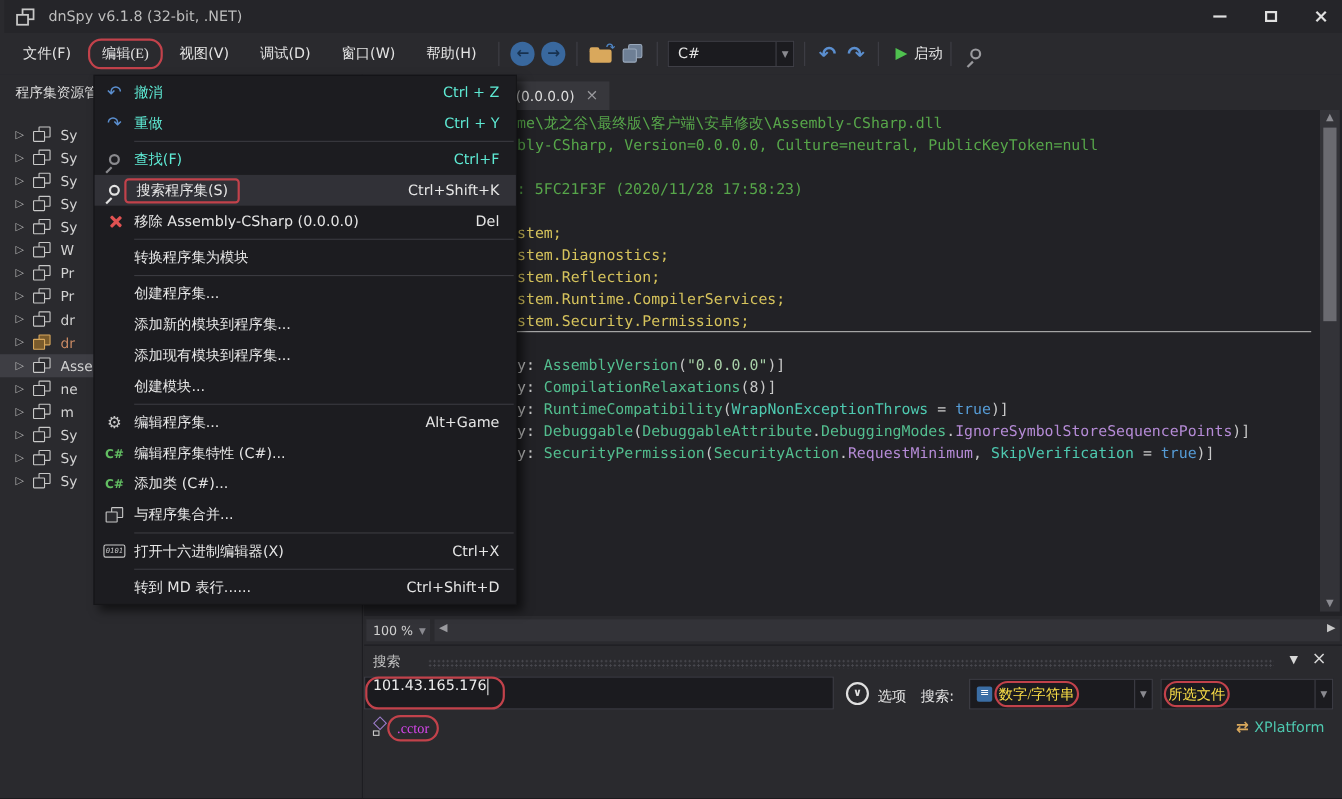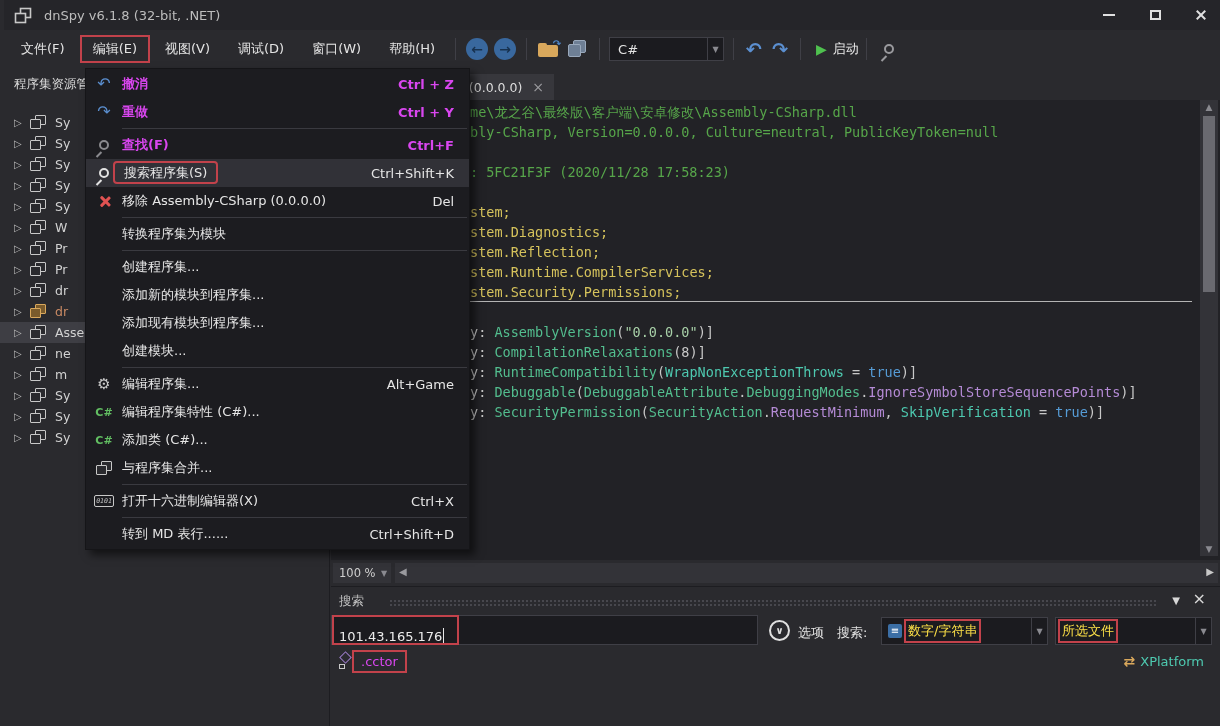--- a/index.html
+++ b/index.html
@@ -42,21 +42,21 @@
   .lang-combo { width:115px; margin:0 2px; }
   .glyph-undo,.glyph-redo { color:#5B8FD0; font-size:19px; font-weight:bold; padding:0 5px; line-height:20px; }
   .play-tri { color:#4FC14F; font-size:14px; margin:0 6px 0 8px; }
   .start-label { color:#E8E8E8; }
   .mag { position:relative; width:10px; height:10px; border:2px solid #9A9A9E; border-radius:50%; display:inline-block; }
   .mag::after { content:""; position:absolute; width:2px; height:7px; background:#9A9A9E; left:-3px; top:9px; transform:rotate(45deg); }
   .mag.bright, .mag.bright::after { border-color:#E2E2E2; background-color:#E2E2E2; }
   .mag.bright { background:transparent; }
   .toolbar-search { margin:0 10px; }
   
-  .ann { border:2px solid #C2424B; border-radius:0; }
+  .ann { border:2px solid #C2424B; border-radius:12px;font-family:Liberation Serif, serif; }
   
   .sidebar { position:absolute; left:0; top:68px; width:330px; height:658px;
     background:#2A2A2E; border-right:1px solid #1D1D21; }
   .panel-header { position:absolute; left:14px; top:8px; color:#DDDDDD; font-size:12.5px; white-space:nowrap; }
   .tree { position:absolute; left:0; top:44px; right:1px; }
   .trow { height:21px; display:flex; align-items:center; padding-left:14px; white-space:nowrap; overflow:hidden; }
   .trow.sel { background:#3E3E44; }
   .tri { color:#B8B8B8; font-size:10px; width:16px; }
   .asm-ic { width:17px; height:15px; position:relative; margin-right:8px; flex:none; }
   .asm-ic .b,.asm-ic .f { position:absolute; width:11px; height:10px; border:1.5px solid #C8C8C8; background:#2A2A2E; border-radius:1px; }
@@ -87,21 +87,21 @@
   .hscroll .lt { position:absolute; left:4px; top:3px; font-size:10px; }
   .hscroll .rt { position:absolute; right:4px; top:3px; font-size:10px; color:#C8C8C8; }
   
   .searchpanel { position:absolute; left:331px; top:586px; width:889px; height:140px; background:#2A2A2E; border-top:1px solid #1D1D21; }
   .sp-title { position:absolute; left:8px; top:6px; color:#C2C2C2; font-size:12.5px; }
   .sp-dots { position:absolute; left:58px; right:62px; top:12px; height:9px;
     background-image:radial-gradient(#47474D 1px, transparent 1px); background-size:4px 4px; }
   .sp-collapse { position:absolute; right:40px; top:8px; color:#D8D8D8; font-size:10px; }
   .sp-close { position:absolute; right:14px; top:2px; color:#D8D8D8; font-size:16px; }
   .sp-input { position:absolute; left:0; top:28px; width:427px; height:30px; background:#1B1B1F;
-    border:1px solid #3F3F46; display:flex; align-items:flex-end; padding-left:7px; color:#ECECEC; }
+    border:1px solid #3F3F46; display:flex; align-items:flex-start; padding-left:7px; color:#ECECEC; }
   .cursor { display:inline-block; width:1px; height:16px; background:#E8E8E8; margin-left:1px; }
   .sp-input-ann { position:absolute; left:1px; top:28px; width:127px; height:30px; pointer-events:none; }
   .opt-circle { position:absolute; left:438px; top:33px; width:21px; height:21px; border:2px solid #E0E0E0;
     border-radius:50%; color:#E0E0E0; display:flex; align-items:center; justify-content:center; font-size:10px; font-weight:bold; }
   .opt-label { position:absolute; left:467px; top:37px; color:#E4E4E4; }
   .searchin-label { position:absolute; left:506px; top:37px; color:#E4E4E4; }
   .combo1 { position:absolute; left:550px; top:30px; width:167px; }
   .combo2 { position:absolute; left:724px; top:30px; width:157px; }
   .sp-combo { height:28px; }
   .numstr-ic { width:14px; height:14px; background:#3B6EA5; border-radius:2px; color:#FFFFFF;
@@ -116,21 +116,21 @@
   .xplat-ic { color:#D9A85C; font-weight:bold; font-size:14px; }
   
   .menu-popup { position:absolute; left:85px; top:68px; width:385px; background:#1C1C20;
     border:1px solid #151518; box-shadow:5px 5px 8px rgba(0,0,0,0.55); z-index:60; padding:1px 0; }
   .mi { height:28px; display:flex; align-items:center; }
   .mi.hl { background:#313137; }
   .mi .ic { width:36px; display:flex; align-items:center; justify-content:center; flex:none; }
   .mi .lbl { flex:1; color:#E6E6E6; white-space:nowrap; }
   .mi .lbl .ann-wrap { padding:2px 9px; margin-left:-9px; border:2px solid #C2424B; border-radius:4px; }
   .mi .sc { color:#E6E6E6; margin-right:15px; }
-  .mi.dis .lbl, .mi.dis .sc { color:#d946ef;font-weight:bold; }
+  .mi.dis .lbl, .mi.dis .sc { color:#5eead4; }
   .msep { height:1px; background:#3A3A40; margin:2px 2px 2px 36px; }
   .mi-glyph { font-size:16px; line-height:16px; }
   .gear { color:#C8C8C8; font-size:15px; }
   .csharp-ic { color:#62BE62; font-weight:bold; font-size:11px; font-family:"DejaVu Sans", sans-serif; }
   .hex-ic { border:1px solid #C8C8C8; border-radius:2px; font-size:6.5px; padding:1px 1px; color:#C8C8C8; font-family:"DejaVu Sans Mono",monospace; letter-spacing:0;font-style:italic; }
   .redx { position:relative; width:13px; height:13px; }
   .redx::before,.redx::after { content:""; position:absolute; left:6px; top:0; width:2.5px; height:13px; background:#E05252; border-radius:1px; }
   .redx::before{ transform:rotate(45deg);} .redx::after{ transform:rotate(-45deg);}
   .mag.menu { border-color:#8A8A8E; } .mag.menu::after { background:#8A8A8E; }
   .mag.menu.bright { border-color:#E2E2E2; } .mag.menu.bright::after { background:#E2E2E2; }

